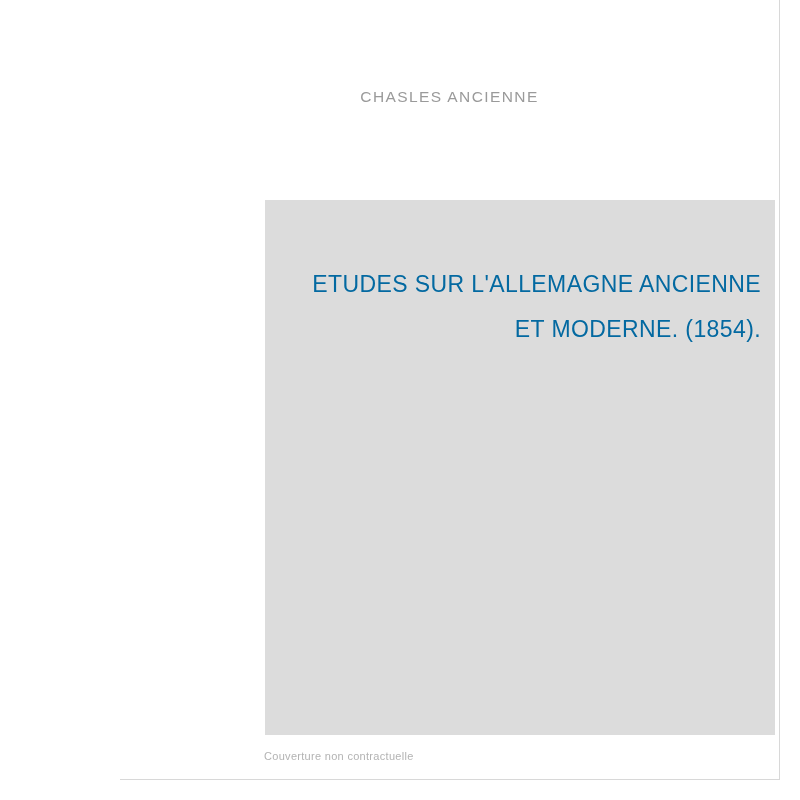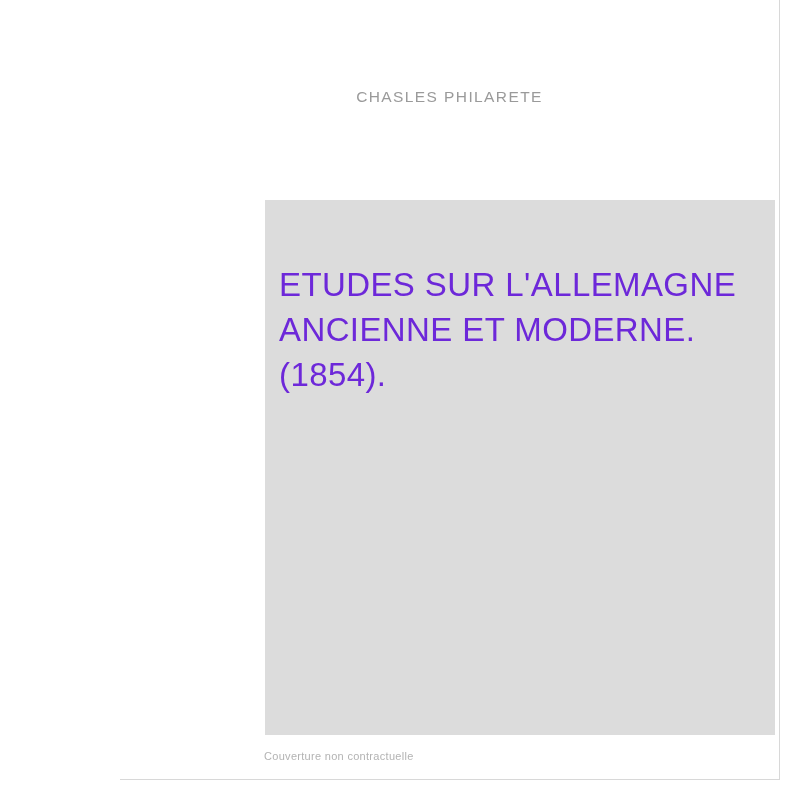--- a/index.html
+++ b/index.html
@@ -65,23 +65,23 @@
     width: 510px;
     height: 535px;
     background: #dcdcdc;
   }
 
   .title {
     position: absolute;
     left: 0;
     right: 0;
     top: 62px;
-    text-align: left;
-    color: #6d28d9;
-    font-size: 33px;
+    text-align: right;
+    color: #0369a1;
+    font-size: 23px;
     line-height: 45px;
     letter-spacing: 0.4px;
     font-weight: 400;
     padding: 0 14px;
     box-sizing: border-box;
   }
 
   .footer-note {
     position: absolute;
     left: 144px;
@@ -93,21 +93,21 @@
 </style>
 </head>
 <body>
 
 <div class="page">
 
   <div class="spine"></div>
 
   <div class="cover">
 
-    <div class="author">CHASLES PHILARETE</div>
+    <div class="author">CHASLES ANCIENNE</div>
 
     <div class="title-panel">
       <div class="title">ETUDES SUR L'ALLEMAGNE ANCIENNE ET MODERNE. (1854).</div>
     </div>
 
     <div class="footer-note">Couverture non contractuelle</div>
 
   </div>
 </div>
 

